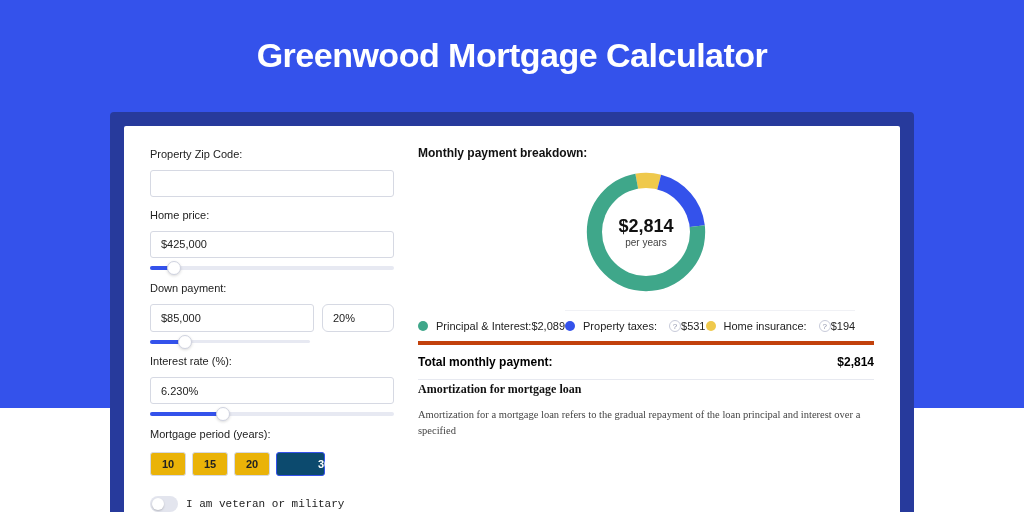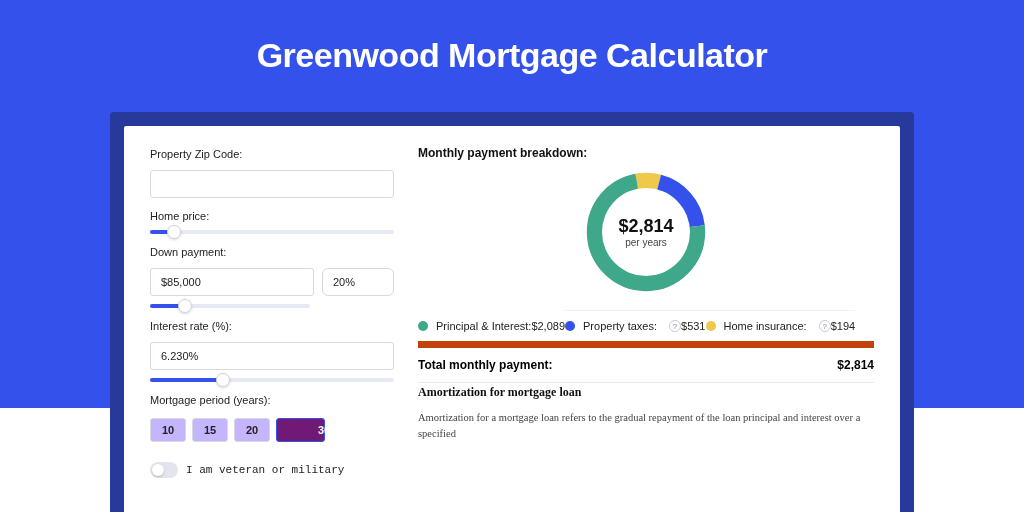--- a/index.html
+++ b/index.html
@@ -11,57 +11,58 @@
   .left { width: 244px; display: flex; flex-direction: column; gap: 10px; font-size: 11px; color: #222; }
   .label { font-size: 11px; color: #222; margin-top: 2px; }
   .input { width: 100%; height: 28px; border: 1px solid #d6d9e3; border-radius: 3px; padding: 0 10px; font-size: 11px; color: #222; background: #fff; }
   .slider-track { position: relative; height: 4px; background: #e7e9f2; border-radius: 2px; margin-top: -2px; }
   .slider-fill { position: absolute; left: 0; top: 0; height: 4px; background: #3452eb; border-radius: 2px; }
   .slider-thumb { position: absolute; top: -5px; width: 14px; height: 14px; border-radius: 50%; background: #fff; border: 1px solid #d0d3e0; box-shadow: 0 1px 3px rgba(0,0,0,0.15); transform: translateX(-50%); }
   .row2 { display: flex; gap: 8px; }
   .row2 .input:first-child { flex: 1; }
   .row2 .input:last-child { width: 72px; border-radius: 6px; }
   .period-row { display: flex; gap: 6px; margin-top: 2px; }
-  .period-btn { width: 36px; height: 24px; border: 1px solid #d6d9e3; background: #c4b5fd; font-size: 11px; color: #222; border-radius: 3px; cursor: pointer; display: flex; align-items: center; justify-content: center; font-weight: 600; }
-  .period-btn.selected { background: #701a75; color: #fff; border-color: #3452eb; padding-left: 47px; }
+  .period-btn { width: 36px; height: 24px; border: 1px solid #d6d9e3; background: #eab308; font-size: 11px; color: #222; border-radius: 3px; cursor: pointer; display: flex; align-items: center; justify-content: center; font-weight: 600; }
+  .period-btn.selected { background: #0c4a6e; color: #fff; border-color: #3452eb; padding-left: 47px; }
   .toggle-row { display: flex; align-items: center; gap: 8px; margin-top: 10px; font-size: 11px; color: #222; font-family: Liberation Mono, monospace; }
   .toggle { width: 28px; height: 16px; background: #e3e5ee; border-radius: 8px; position: relative; cursor: pointer; }
   .toggle-knob { position: absolute; left: 2px; top: 2px; width: 12px; height: 12px; border-radius: 50%; background: #fff; box-shadow: 0 1px 2px rgba(0,0,0,0.2); }
   .right { flex: 1; display: flex; flex-direction: column; }
   .sec-title { font-size: 12px; font-weight: 700; color: #111; }
   .donut-wrap { display: flex; justify-content: center; padding: 8px 0 10px 0; }
   .donut { position: relative; width: 128px; height: 128px; }
   .donut-center { position: absolute; inset: 20px; background: #fff; border-radius: 50%; display: flex; flex-direction: column; align-items: center; justify-content: center; }
   .donut-amt { font-size: 18px; font-weight: 700; color: #111; }
   .donut-sub { font-size: 10px; color: #444; }
   .legend { display: flex; flex-direction: row; gap: 0; margin-top: 4px; }
   .legend-row { display: flex; align-items: center; justify-content: space-between; font-size: 11px; color: #222; padding: 9px 0; border-top: 1px solid #f0f1f5; }
   .legend-row:first-child { border-top: none; }
   .legend-left { display: flex; align-items: center; gap: 8px; }
   .dot { width: 10px; height: 10px; border-radius: 50%; display: inline-block; }
   .help { display: inline-flex; width: 12px; height: 12px; border: 1px solid #c8cbda; color: #8a8fa8; border-radius: 50%; font-size: 8px; align-items: center; justify-content: center; margin-left: 4px; }
   .legend-val { font-weight: 400; }
-  .total-row { border-top: 7px solid #c2410c; padding: 10px 0; font-weight: 700; display: flex; justify-content: space-between; font-size: 12px; }
+  .total-row { border-top: 4px solid #c2410c; padding: 10px 0; font-weight: 700; display: flex; justify-content: space-between; font-size: 12px; }
   .amort { border-top: 1px solid #e7e9f0; padding-top: 2px; font-family: Liberation Serif, serif; }
   .amort-title { font-size: 12px; font-weight: 700; color: #111; margin-bottom: 10px; }
   .amort-text { font-size: 10.5px; color: #444; line-height: 1.5; }
 </style>
 </head>
 <body>
 
 <div class="bg">
   <div class="title">Greenwood Mortgage Calculator</div>
   <div class="panel-wrap">
     <div class="panel">
 
       <div class="left">
         <div class="label">Property Zip Code:</div>
         <input class="input" value="" style="">
 
         <div class="label">Home price:</div>
+        <input class="input" value="$425,000" style="">
         <div class="slider-track">
           <div class="slider-fill" id="hp-fill" style="width: 10%;"></div>
           <div class="slider-thumb" id="hp-thumb" style="left: 10%;"></div>
         </div>
 
         <div class="label">Down payment:</div>
         <div class="row2">
           <input class="input" value="$85,000" style="">
           <input class="input" value="20%" style="">
         </div>

